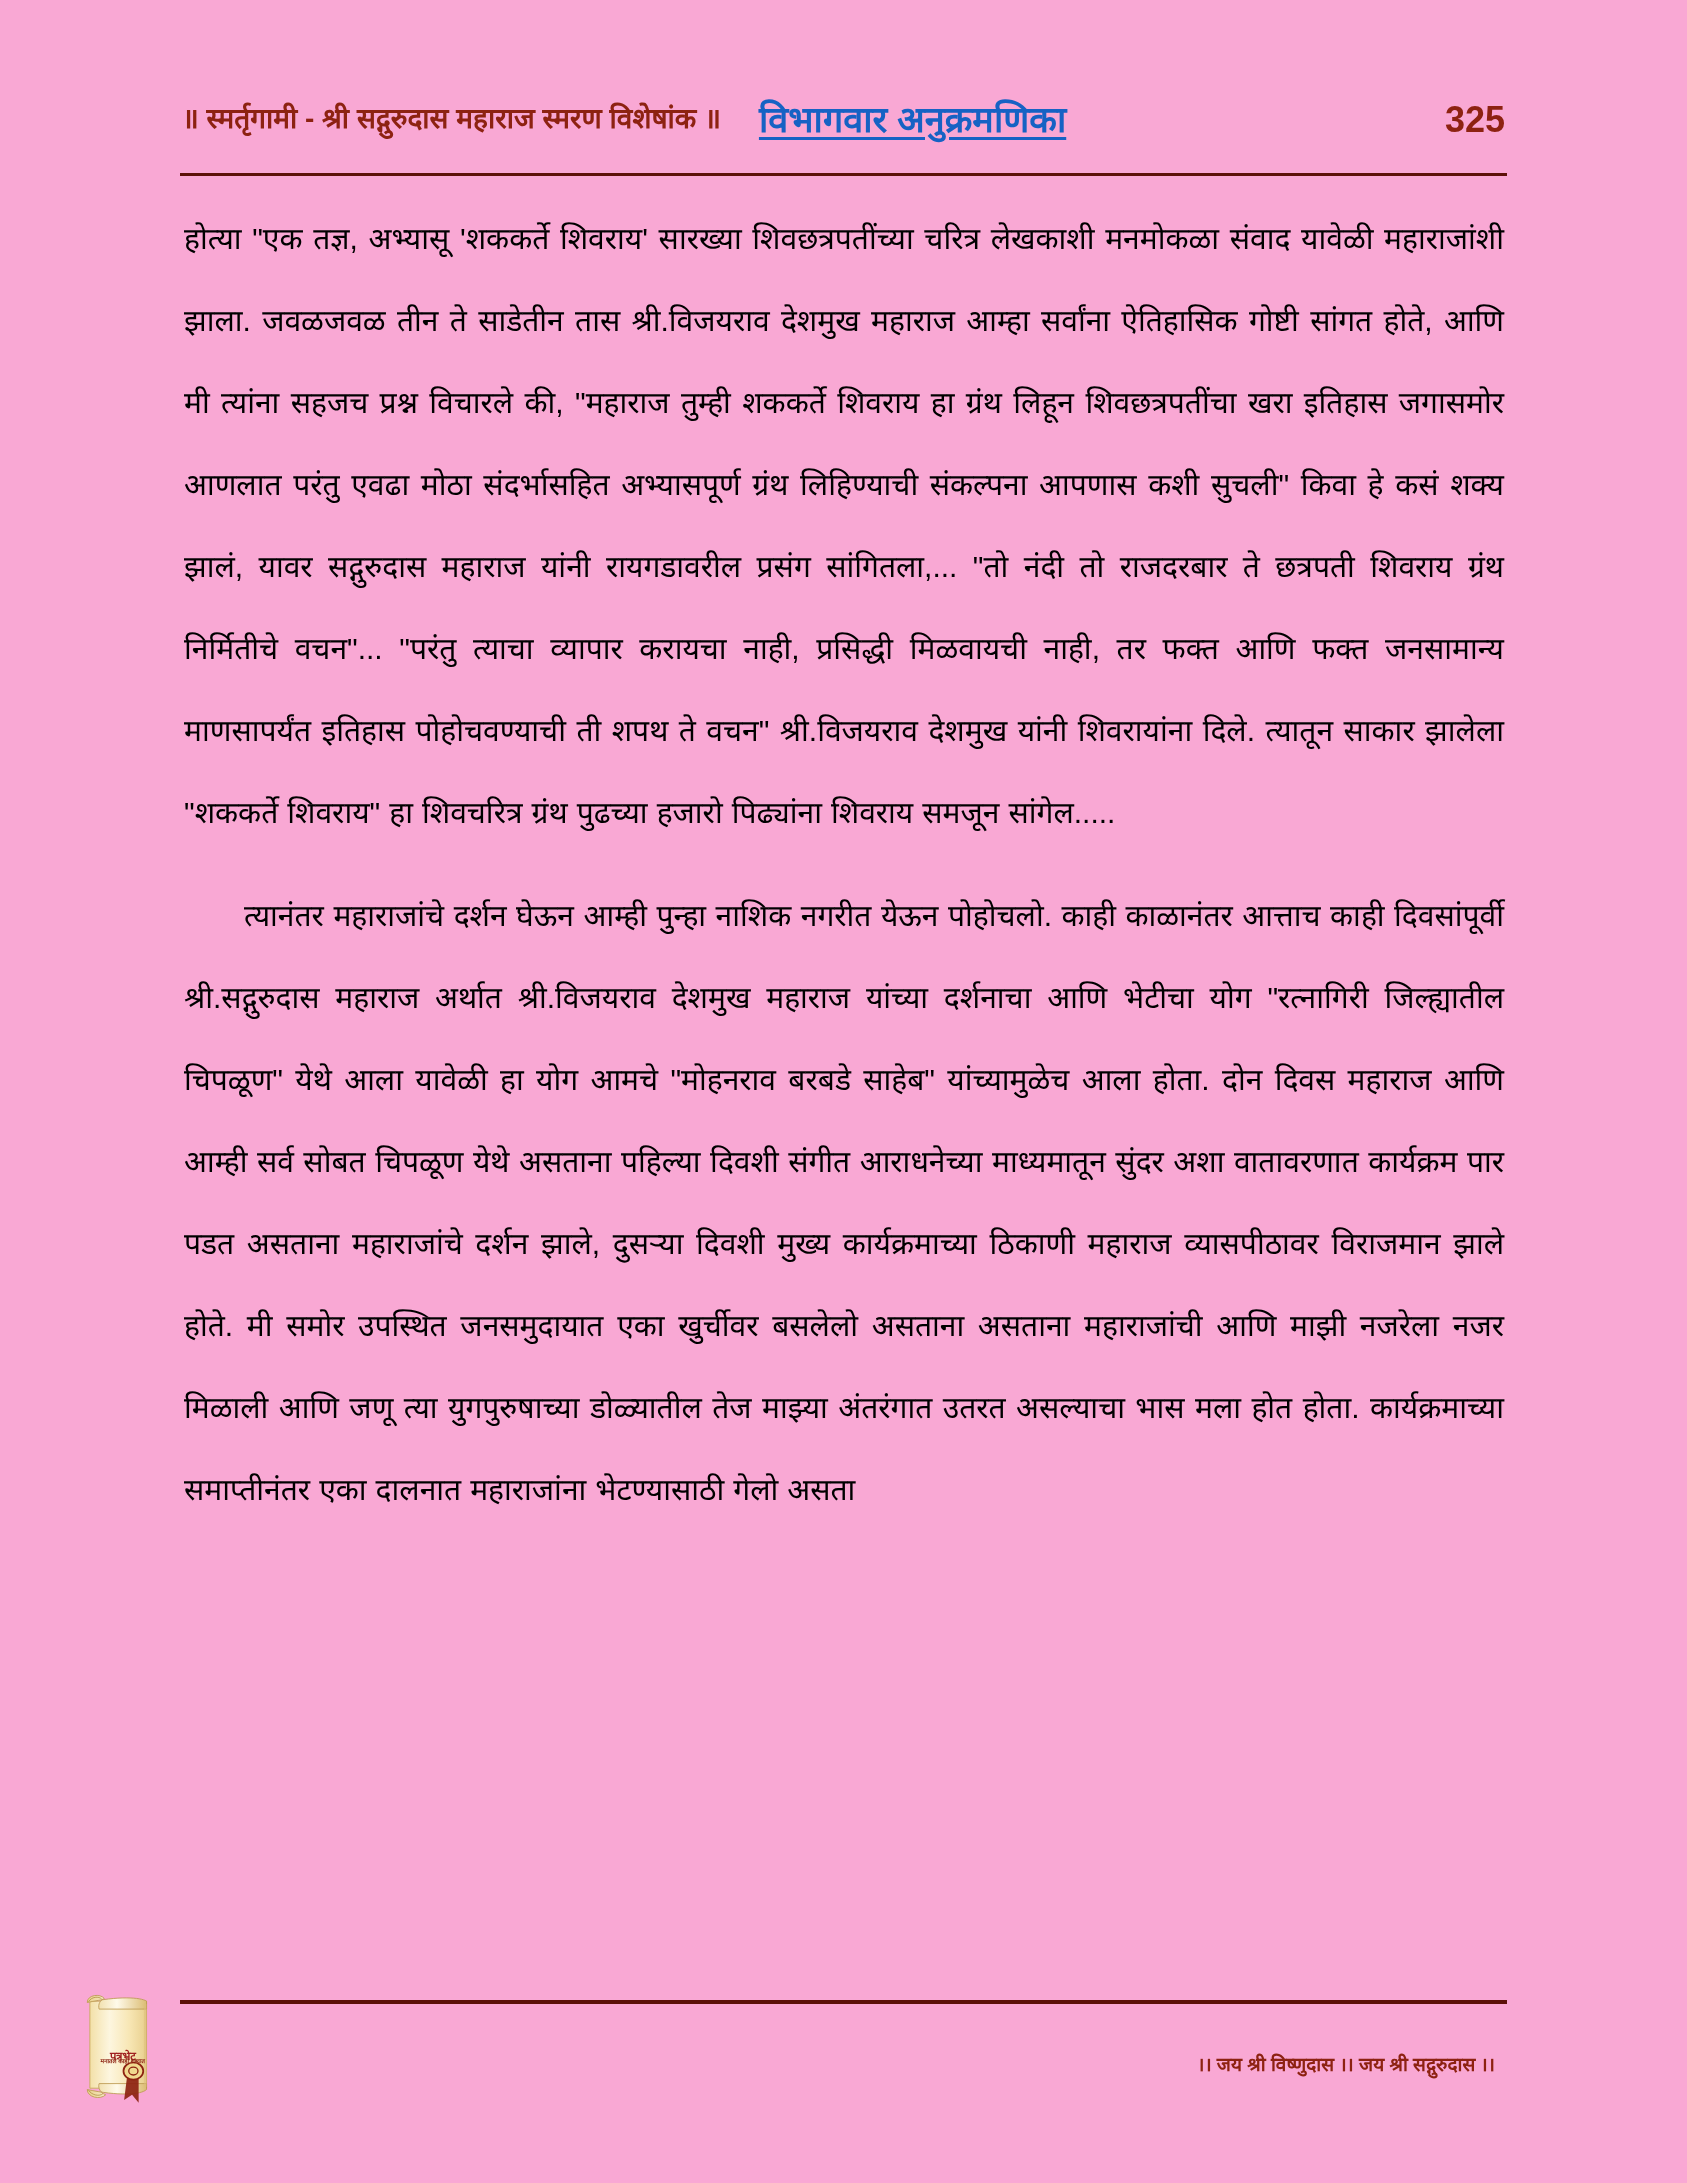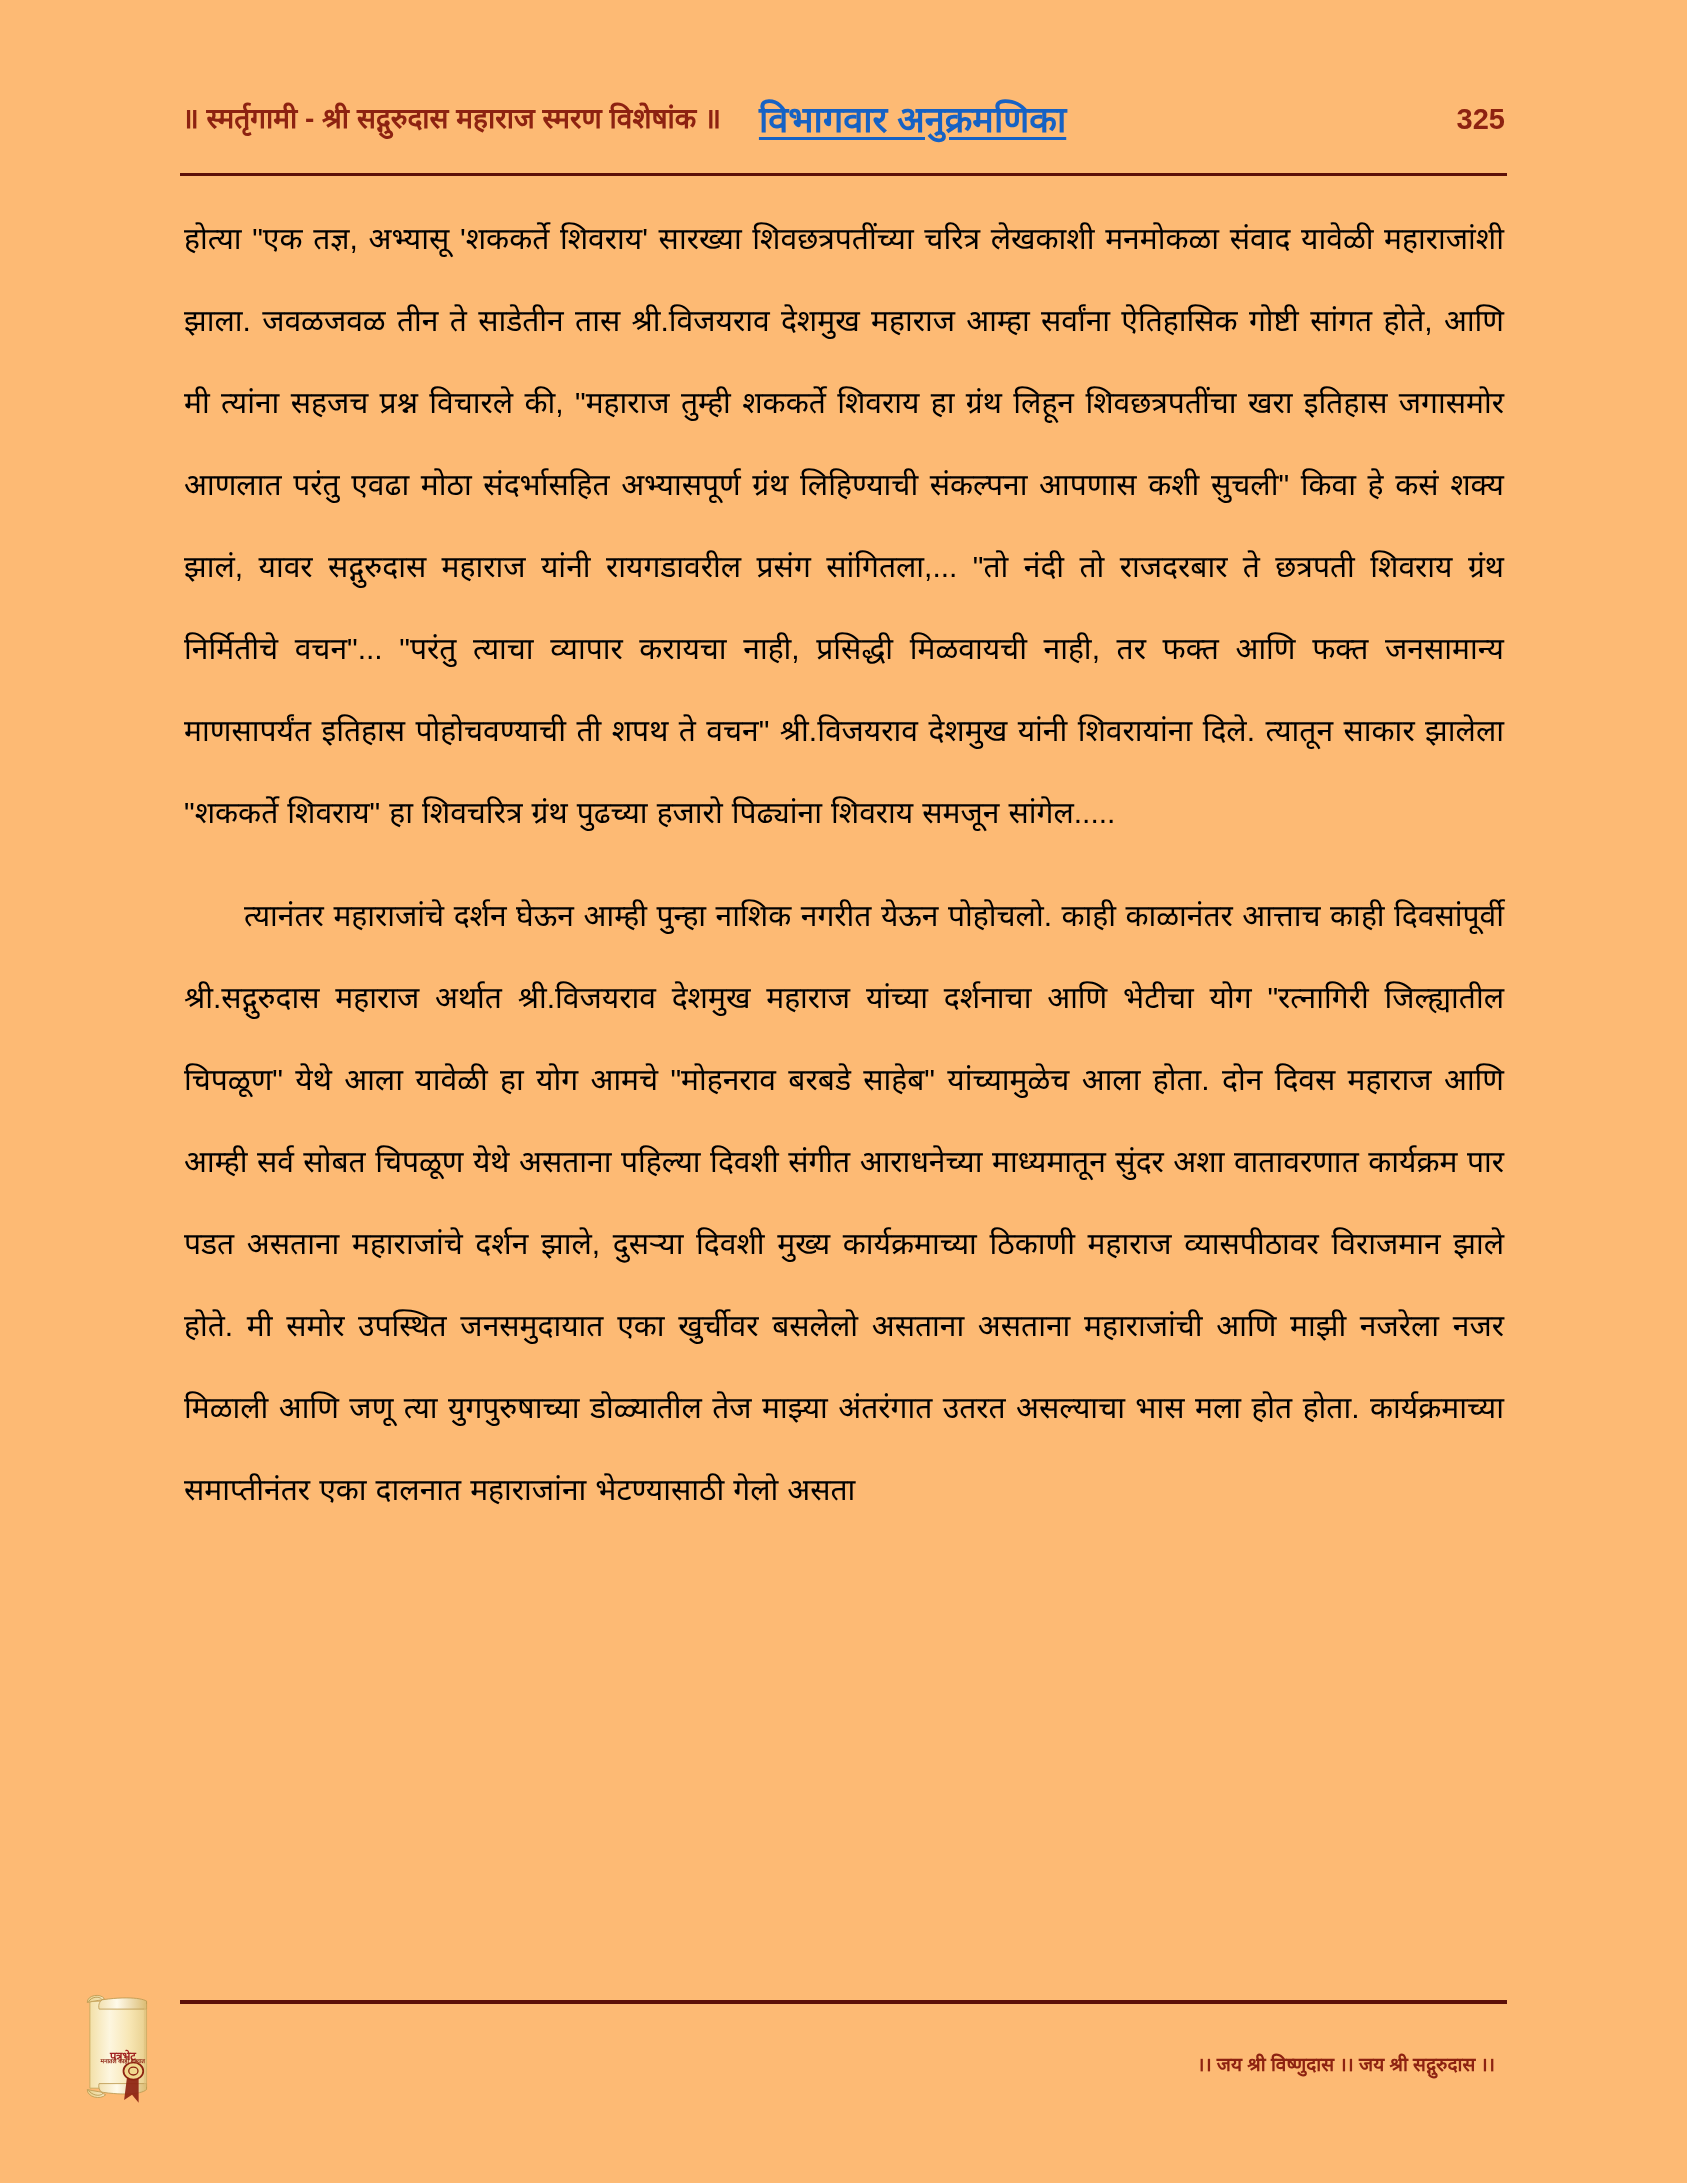--- a/index.html
+++ b/index.html
@@ -11,21 +11,21 @@
     width: 1687px;
     height: 2183px;
     font-family: "Liberation Sans", "DejaVu Sans", sans-serif;
     position: relative;
     overflow: hidden;
   }
 
   .page {
     position: absolute;
     inset: 0;
-    background: #fdba74;
+    background: #f9a8d4;
   }
 
   
   .header {
     position: absolute;
     top: 93px;
     left: 182px;
     right: 182px;
     height: 53px;
     display: flex;
@@ -43,21 +43,21 @@
     font-size: 36px;
     font-weight: bold;
     text-decoration: underline;
     text-underline-offset: 5.3px;
     white-space: nowrap;
     margin-left: 38px;
     line-height: 1.1;
   }
   .header-pageno {
     color: #8d2211;
-    font-size: 29px;
+    font-size: 36px;
     font-weight: bold;
     margin-left: auto;
     line-height: 1.1;
   }
 
   .rule-top {
     position: absolute;
     top: 173px;
     left: 180px;
     right: 180px;

